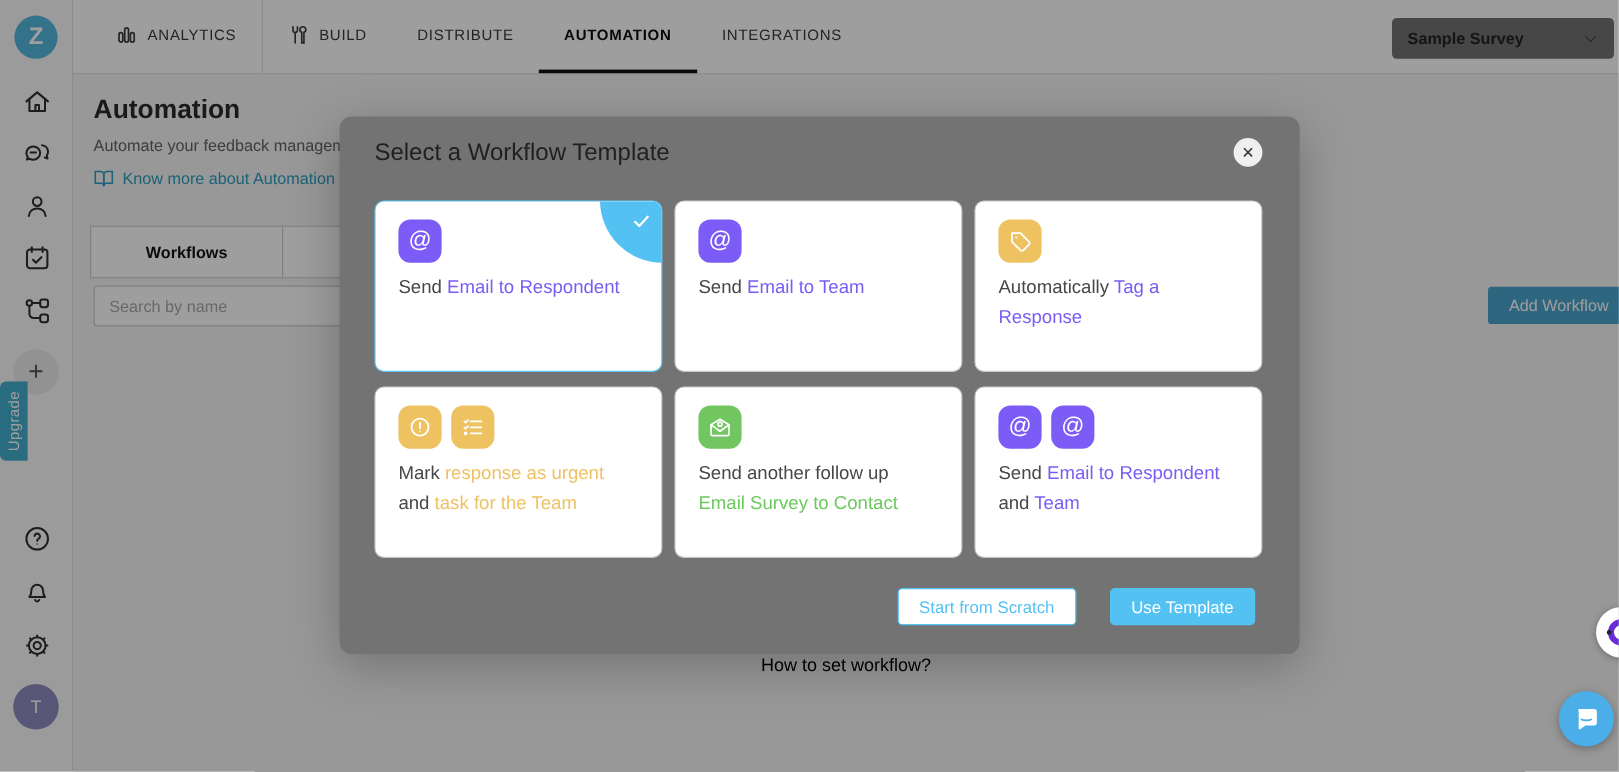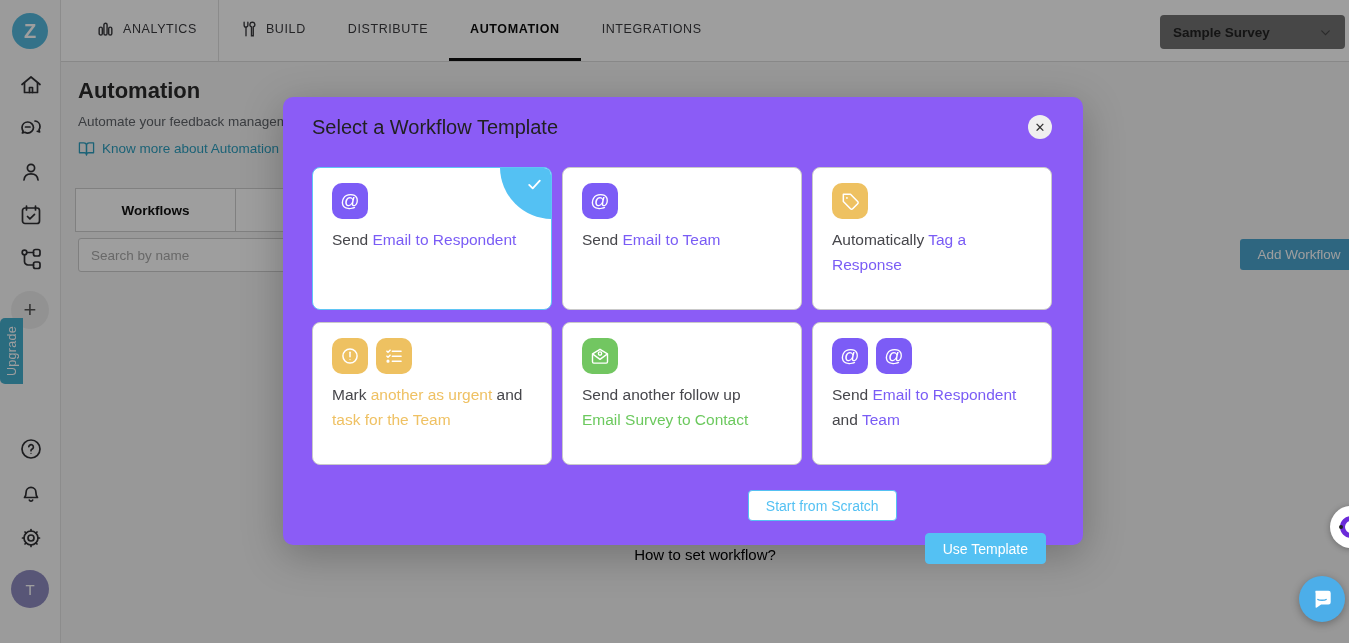--- a/index.html
+++ b/index.html
@@ -40,38 +40,38 @@
   .tabbar{position:absolute;left:14px;top:126px;width:440px;height:44px;background:#fff;border:1px solid #cfcfcf;display:flex;}
   .tab{display:flex;align-items:center;justify-content:center;font-size:13.5px;color:#333;width:160px;cursor:pointer;}
   .tab.active{font-weight:bold;color:#111;border-right:1px solid #cfcfcf;}
   .search-box{position:absolute;left:17px;top:176px;width:420px;height:34px;border:1px solid #cdcdcd;border-radius:3px;background:#fff;font-size:13.5px;color:#444;padding:0 12px;outline:none;}
   .search-box::placeholder{color:#a9a9a9;}
   .add-wf{position:absolute;left:1179px;top:177px;width:118px;height:31px;background:#4BA5CF;border:none;color:#fff;font-size:13.5px;border-radius:3px;cursor:pointer;font-family:inherit;}
   .how-link{position:absolute;left:0;right:0;top:484px;text-align:center;font-size:15px;color:#000000;cursor:pointer;}
 
   
   .overlay{position:absolute;inset:0;background:rgba(0,0,0,0.38);z-index:50;}
-  .modal{position:absolute;left:283px;top:97px;width:800px;height:448px;background:#8b5cf6;border-radius:10px;z-index:60;box-shadow:0 10px 40px rgba(0,0,0,.25);}
+  .modal{position:absolute;left:283px;top:97px;width:800px;height:448px;background:#737373;border-radius:10px;z-index:60;box-shadow:0 10px 40px rgba(0,0,0,.25);}
   .modal-title{position:absolute;left:29px;top:19px;font-size:20px;color:#212121;font-weight:500;}
   .modal-close{position:absolute;top:18px;right:31px;width:24px;height:24px;border-radius:50%;background:#efefef;color:#333;font-size:13px;display:flex;align-items:center;justify-content:center;cursor:pointer;}
   .tpl-grid{position:absolute;left:29px;top:70px;width:740px;display:grid;grid-template-columns:240px 240px 240px;grid-auto-rows:143px;gap:12px 10px;}
   .card{position:relative;border:1px solid #c9c9c9;border-radius:8px;background:#fff;padding:15px 19px;overflow:hidden;cursor:pointer;}
   .card.selected{border:1.5px solid #5FC5F5;}
   .badge-row{display:flex;gap:8px;}
   .badge{width:36px;height:36px;border-radius:10px;display:flex;align-items:center;justify-content:center;color:#fff;}
   .badge.purple{background:var(--purple);} .badge.amber{background:var(--amber);} .badge.green{background:var(--green);}
   .badge .at{font-size:19px;color:#fff;font-weight:400;}
   .corner-check{position:absolute;top:-1px;right:-1px;width:52px;height:52px;background:var(--accent);border-radius:0 8px 0 100%;}
   .corner-check svg{position:absolute;top:9px;right:9px;}
   .desc{margin-top:8px;font-size:15.5px;line-height:25px;color:#46464b;}
   .seg-purple{color:var(--purple-text);} .seg-amber{color:var(--amber-text);} .seg-green{color:var(--green-text);}
   .modal-footer{position:absolute;right:37px;top:393px;display:flex;gap:28px;}
   .btn{height:31px;border-radius:4px;font-size:14px;padding:0 17px;cursor:pointer;font-family:inherit;}
   .btn.secondary{background:#fff;border:1px solid var(--accent);color:var(--accent);}
-  .btn.primary{background:var(--accent);border:1px solid var(--accent);color:#fff;margin-top:43px;}
+  .btn.primary{background:var(--accent);border:1px solid var(--accent);color:#fff;}
 
   
   .chat-launcher{position:absolute;left:1299px;top:576px;width:46px;height:46px;border-radius:50%;background:#4CAEE9;z-index:70;display:flex;align-items:center;justify-content:center;cursor:pointer;box-shadow:0 2px 8px rgba(0,0,0,.3);}
   .ring-widget{position:absolute;left:1330px;top:506px;width:42px;height:42px;border-radius:50%;background:#fff;z-index:70;display:flex;align-items:center;justify-content:center;box-shadow:0 1px 6px rgba(0,0,0,.3);}
   .ring-widget .ring{width:22px;height:22px;border-radius:50%;border:5px solid #6B2BD9;position:relative;}
   .ring-widget .dot{position:absolute;left:9px;top:19px;width:4px;height:4px;border-radius:50%;background:#222;}
 </style>
 </head>
 <body>
 
@@ -259,21 +259,21 @@
             <svg width="20" height="20" viewBox="0 0 24 24" fill="none" stroke="#fff" stroke-width="1.8" stroke-linecap="round" stroke-linejoin="round">
               <path d="M3.5 6.2 4.8 7.5 7.3 5"></path>
               <path d="M10 6.2h10.5"></path>
               <path d="M3.5 12.2 4.8 13.5 7.3 11"></path>
               <path d="M10 12.2h10.5"></path>
               <circle cx="4.8" cy="18.2" r="1"></circle>
               <path d="M10 18.2h10.5"></path>
             </svg>
           </div>
         </div>
-        <p class="desc"><span class="seg-default">Mark </span><span class="seg-amber">another as urgent</span><span class="seg-default"> and </span><span class="seg-amber">task for the Team</span></p>
+        <p class="desc"><span class="seg-default">Mark </span><span class="seg-amber">response as urgent</span><span class="seg-default"> and </span><span class="seg-amber">task for the Team</span></p>
       </div>
       <div class="card">
         <div class="badge-row">
           <div class="badge green">
             <svg width="20" height="20" viewBox="0 0 24 24" fill="none" stroke="#fff" stroke-width="1.7" stroke-linejoin="round">
               <path d="M3 9.5 12 4l9 5.5V19a1.5 1.5 0 0 1-1.5 1.5h-15A1.5 1.5 0 0 1 3 19z"></path>
               <path d="M3 9.5l9 6.5 9-6.5"></path>
               <circle cx="12" cy="9" r="2"></circle>
             </svg>
           </div>

